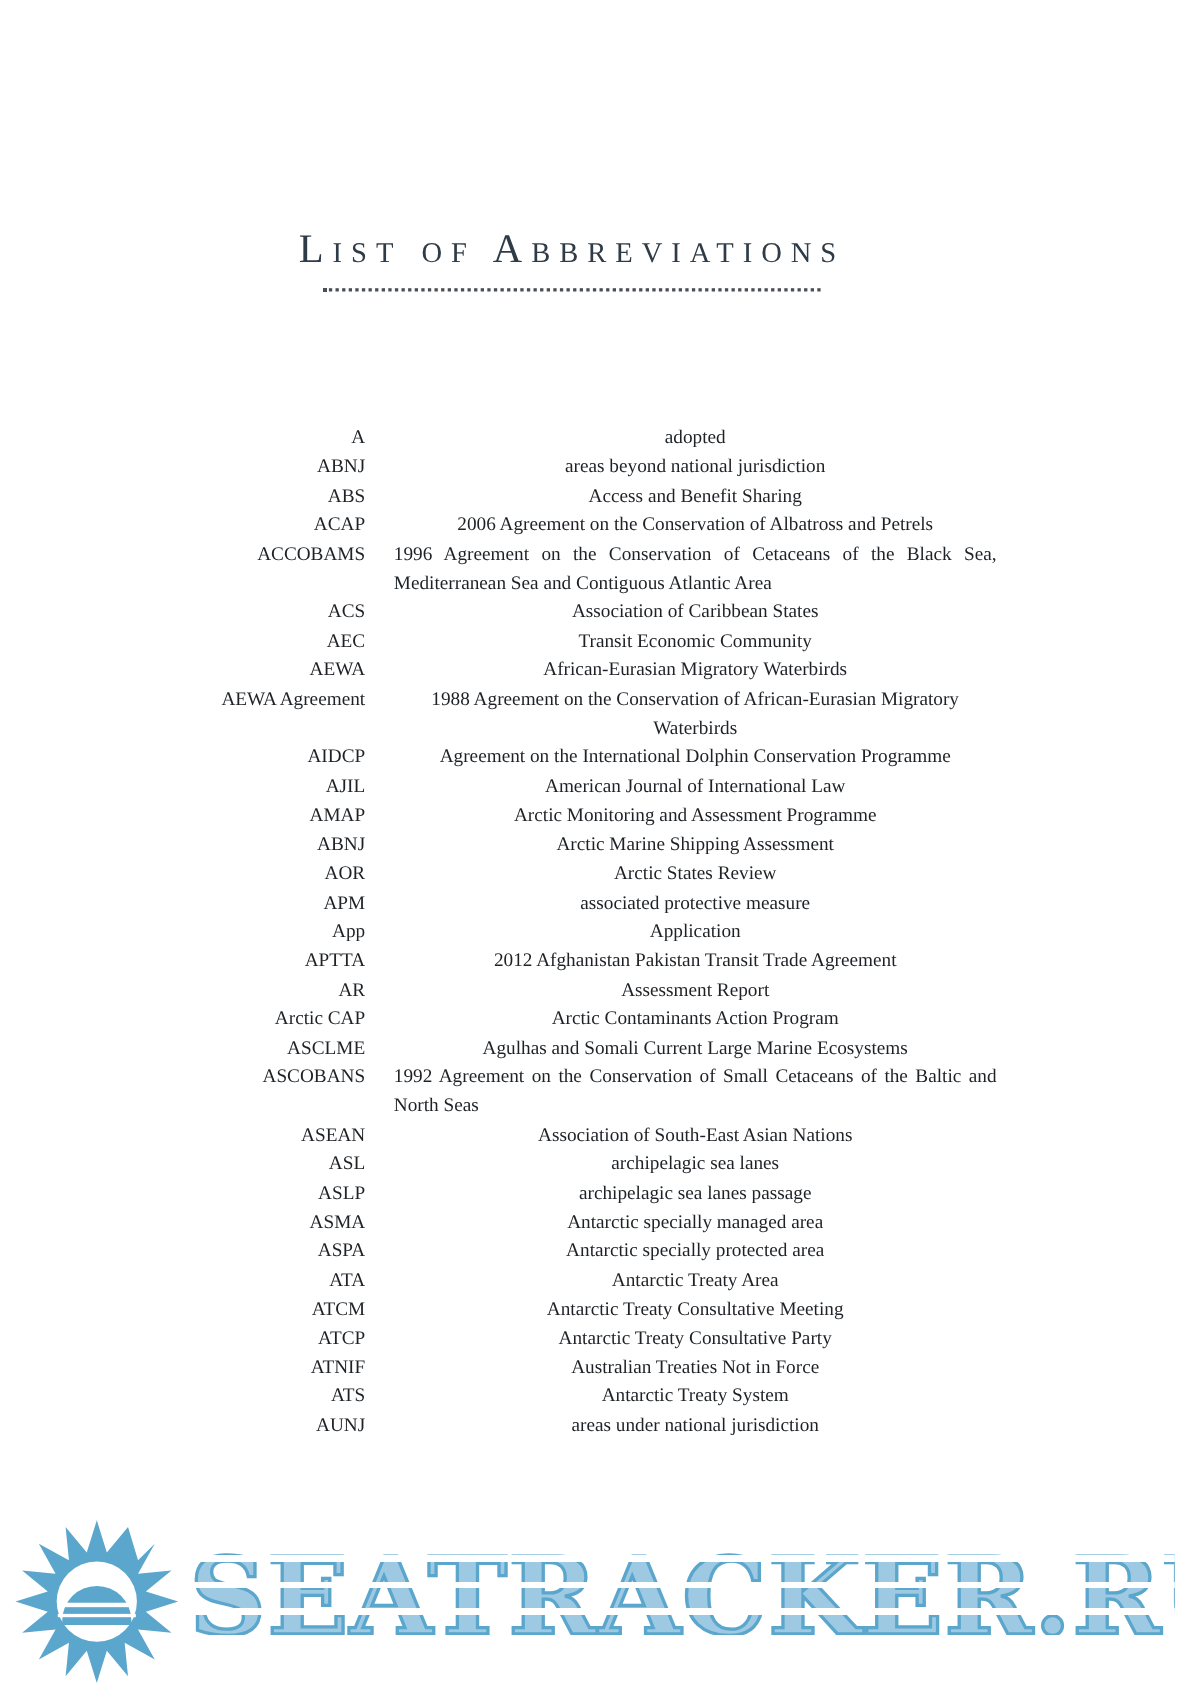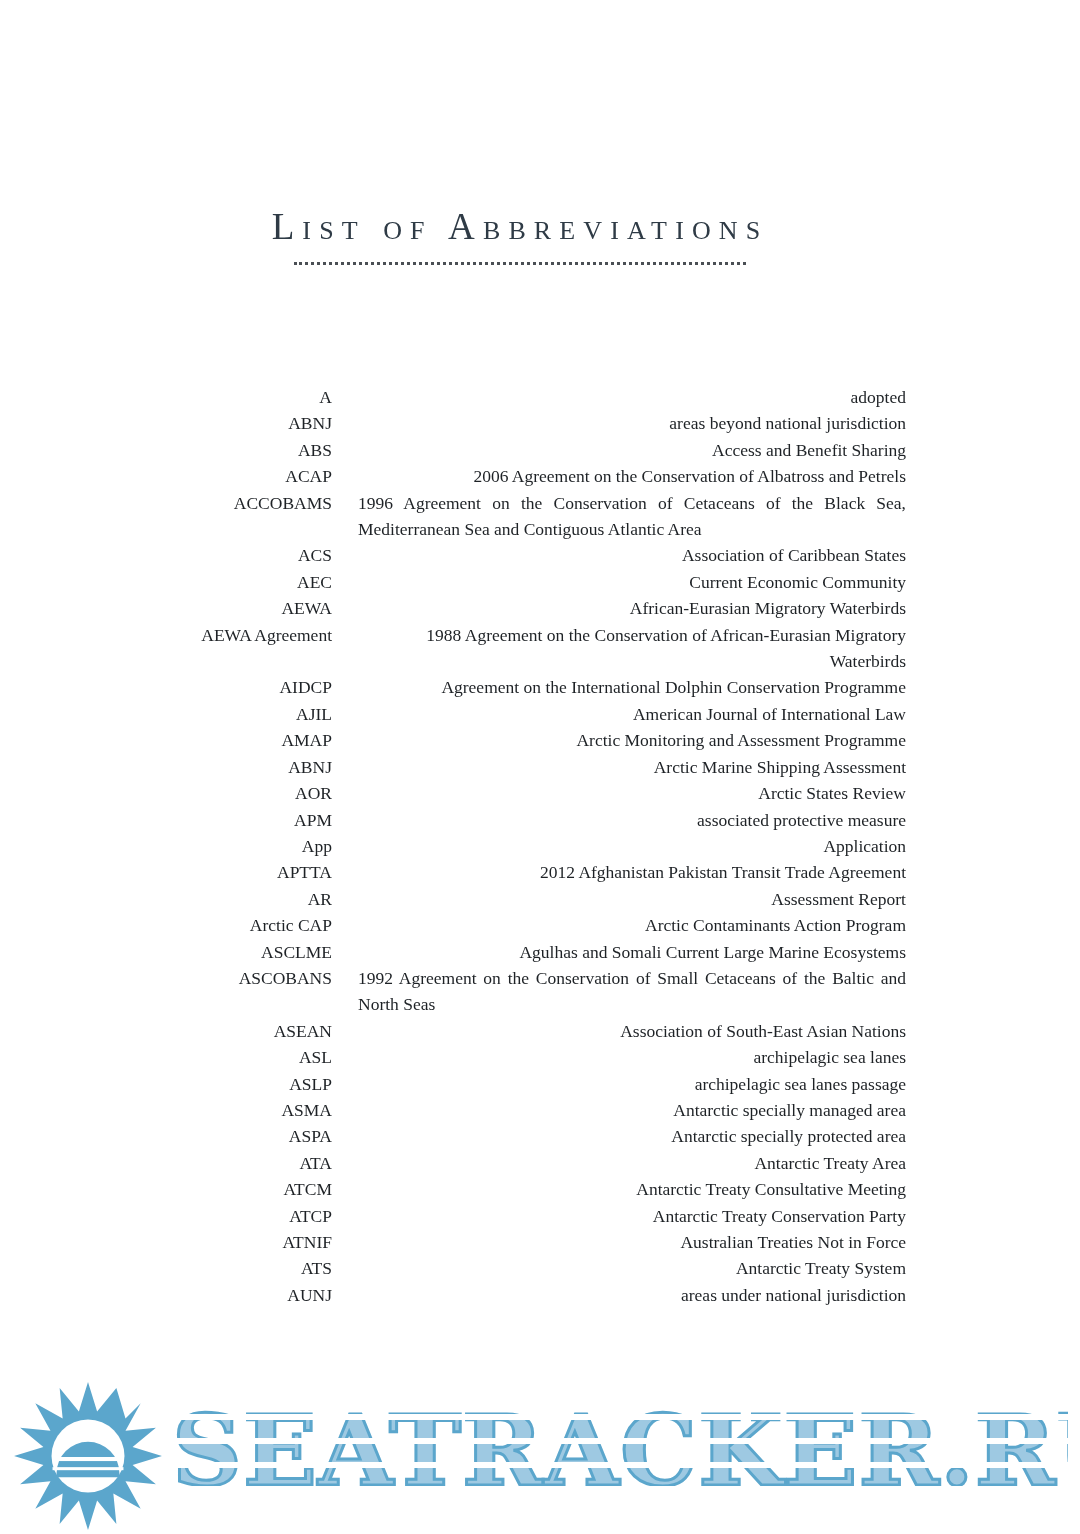--- a/index.html
+++ b/index.html
@@ -51,21 +51,21 @@
     line-height: 26.4px;
   }
   .abbr-row .abbr {
     flex: 0 0 164px;
     text-align: right;
     color: #1e2226;
   }
   .abbr-row .def {
     margin-left: 26px;
     width: 548px;
-    text-align: right;
+    text-align: center;
     color: #1e2226;
   }
   .abbr-row .def.justify {
     text-align: justify;
   }
   
   .watermark {
     position: absolute;
     left: 0;
     bottom: 0;
@@ -143,21 +143,21 @@
       <div class="abbr-row">
         <span class="abbr">ACCOBAMS</span>
         <span class="def justify">1996 Agreement on the Conservation of Cetaceans of the Black Sea, Mediterranean Sea and Contiguous Atlantic Area</span>
       </div>
       <div class="abbr-row">
         <span class="abbr">ACS</span>
         <span class="def">Association of Caribbean States</span>
       </div>
       <div class="abbr-row">
         <span class="abbr">AEC</span>
-        <span class="def">Current Economic Community</span>
+        <span class="def">Transit Economic Community</span>
       </div>
       <div class="abbr-row">
         <span class="abbr">AEWA</span>
         <span class="def">African-Eurasian Migratory Waterbirds</span>
       </div>
       <div class="abbr-row">
         <span class="abbr">AEWA Agreement</span>
         <span class="def">1988 Agreement on the Conservation of African-Eurasian Migratory Waterbirds</span>
       </div>
       <div class="abbr-row">
@@ -231,21 +231,21 @@
       <div class="abbr-row">
         <span class="abbr">ATA</span>
         <span class="def">Antarctic Treaty Area</span>
       </div>
       <div class="abbr-row">
         <span class="abbr">ATCM</span>
         <span class="def">Antarctic Treaty Consultative Meeting</span>
       </div>
       <div class="abbr-row">
         <span class="abbr">ATCP</span>
-        <span class="def">Antarctic Treaty Conservation Party</span>
+        <span class="def">Antarctic Treaty Consultative Party</span>
       </div>
       <div class="abbr-row">
         <span class="abbr">ATNIF</span>
         <span class="def">Australian Treaties Not in Force</span>
       </div>
       <div class="abbr-row">
         <span class="abbr">ATS</span>
         <span class="def">Antarctic Treaty System</span>
       </div>
       <div class="abbr-row">

